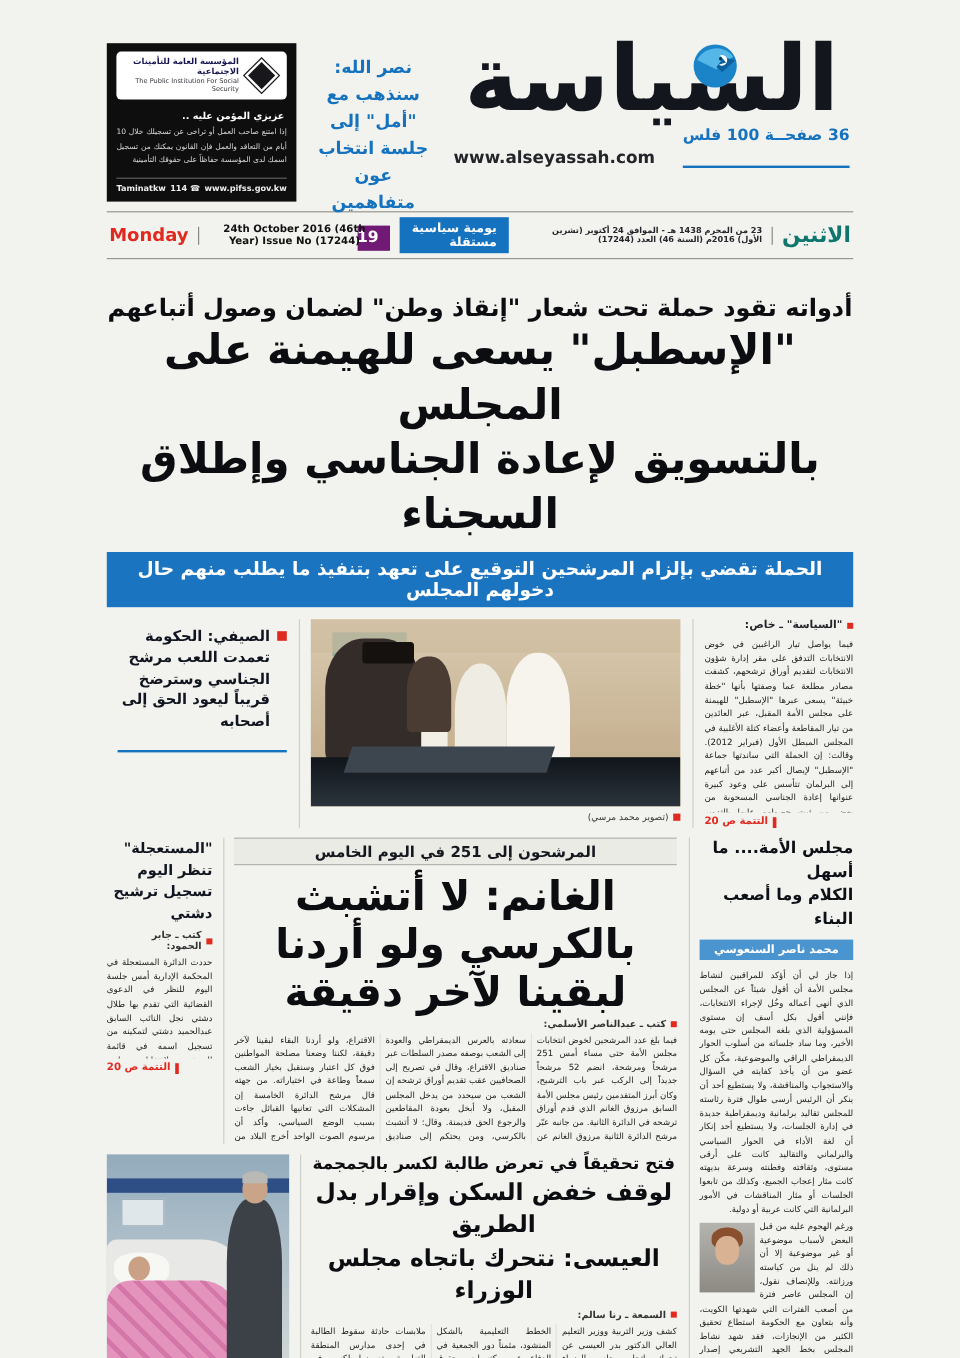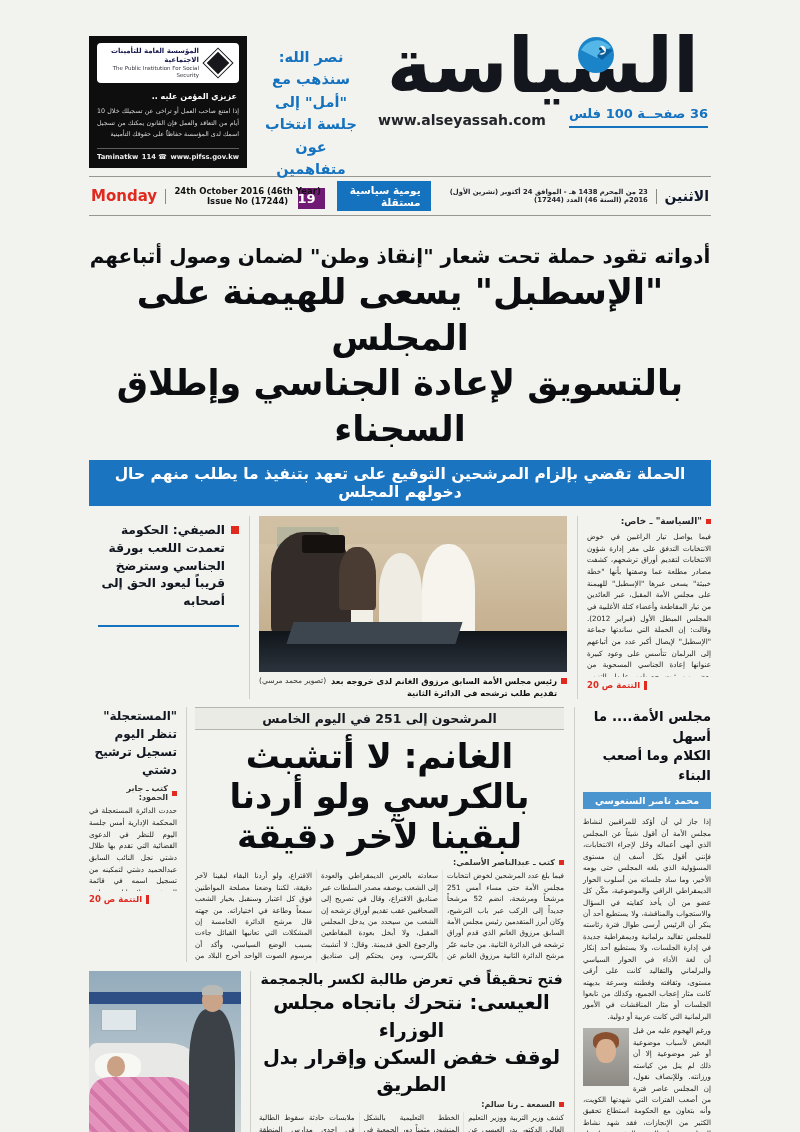--- a/index.html
+++ b/index.html
@@ -5,38 +5,38 @@
   html,body{margin:0;padding:0;background:#e9ebe4;font-family:"DejaVu Sans",sans-serif;}
   .page{position:relative;width:800px;height:1132px;background:#f2f3ee;overflow:hidden;direction:rtl;}
   .content{position:absolute;top:36px;left:89px;width:622px;}
 
   
   .hdr{display:flex;gap:12px;height:132px;}
   .logo-wrap{width:336px;position:relative;}
   .logo-text{font-size:76px;font-weight:bold;color:#14161d;line-height:1.05;text-align:center;margin-top:-10px;}
   .falcon{position:absolute;top:0;right:96px;width:38px;height:38px;}
   .logo-meta{display:flex;justify-content:space-between;align-items:flex-end;margin-top:0;padding:0 3px;}
-  .price{color:#1572bf;font-weight:bold;font-size:13px;border-bottom:2px solid #1572bf;padding-bottom:5px;}
+  .price{color:#1572bf;font-weight:bold;font-size:13px;border-bottom:2px solid #1572bf;padding-bottom:17px;}
   .site{font-weight:bold;font-size:14px;color:#23252a;direction:ltr;unicode-bidi:embed;}
   .promo{width:104px;text-align:center;padding-top:10px;}
   .promo-text{color:#1572bf;font-weight:bold;font-size:14.5px;line-height:1.55;}
   .promo-page{width:27px;height:21px;background:#701a75;color:#fff;font-weight:bold;font-size:13px;line-height:21px;margin:7px auto 0;text-align:left;}
   .ad{width:158px;background:#0e0e0e;color:#ccc;padding:7px 8px;display:flex;flex-direction:column;box-sizing:border-box;}
   .ad-hdr{background:#fff;border-radius:4px;display:flex;align-items:center;gap:7px;padding:4px 6px;}
   .ad-emblem{width:16px;height:16px;background:#18181c;transform:rotate(45deg);border:2px solid #fff;box-shadow:0 0 0 1px #18181c;flex:none;margin:3px 5px 3px 2px;}
   .ad-org-ar{font-size:7px;font-weight:bold;color:#15154d;line-height:1.3;}
   .ad-org-en{font-size:5.5px;color:#34343c;line-height:1.3;}
   .ad-salute{font-size:8px;font-weight:bold;color:#fff;margin:9px 2px 4px;text-align:right;}
   .ad-body{font-size:6.3px;line-height:1.8;color:#d9d9d9;text-align:justify;}
   .ad-foot{margin-top:auto;border-top:1px solid #5e5e5e;padding-top:4px;display:flex;justify-content:space-between;align-items:center;font-size:6.8px;font-weight:bold;color:#eee;}
   .ad-foot .ltr{direction:ltr;unicode-bidi:embed;}
 
   
   .datebar{margin-top:8px;border-top:1px solid #97978f;border-bottom:1px solid #97978f;display:flex;align-items:center;gap:8px;padding:4px 2px;}
-  .day-ar{color:#0f172a;font-weight:bold;font-size:14px;}
+  .day-ar{color:#0f766e;font-weight:bold;font-size:18px;}
   .vline{width:1px;height:15px;background:#8a8a84;}
   .date-ar{font-size:6.8px;font-weight:bold;color:#23252a;}
   .tagline{background:#1572bf;color:#fff;font-weight:bold;font-size:10.5px;padding:3px 10px;}
   .date-en{font-size:8.5px;font-weight:bold;color:#111;direction:ltr;unicode-bidi:embed;text-align:center;}
   .day-en{color:#e02a20;font-weight:bold;font-size:15px;direction:ltr;unicode-bidi:embed;}
   .dspacer{flex:1;}
 
   
   .lead{text-align:center;margin-top:28px;}
   .lead-kicker{font-size:20px;font-weight:bold;color:#0b0d11;}
@@ -187,29 +187,28 @@
           <div class="ph" style="right:63%;top:30%;width:12%;height:44%;background:#f2efe7;border-radius:48% 48% 6% 6%;"></div>
           <div class="ph" style="right:76%;top:36%;width:11%;height:36%;background:#e9e5da;border-radius:48% 48% 6% 6%;"></div>
           <div class="ph" style="left:4%;top:10%;width:26%;height:66%;background:#342c28;border-radius:40% 40% 8% 8%;"></div>
           <div class="ph" style="left:14%;top:12%;width:14%;height:12%;background:#15110f;border-radius:3px;"></div>
           <div class="ph" style="left:26%;top:20%;width:12%;height:40%;background:#4a3b33;border-radius:45% 45% 8% 8%;"></div>
           <div class="ph" style="left:0;bottom:0;width:100%;height:26%;background:linear-gradient(180deg,#10151a,#2b333c);"></div>
           <div class="ph" style="left:10%;bottom:18%;width:55%;height:14%;background:#3d454e;transform:skewX(-18deg);"></div>
         </div>
         <div class="caption-row">
           <span class="sq" style="margin-top:2px;"></span>
-          <span class="caption">رئيس مجلس الأمة السابق مرزوق الغانم لدى خروجه بعد تقديم طلب ترشحه في الدائرة الثانية</span>
           <span class="credit">(تصوير محمد مرسي)</span>
         </div>
       </div>
 
       <div class="bullets-col">
         <div class="bullet">
           <span class="sq sq8"></span>
-          <span class="bullet-text">الصيفي: الحكومة تعمدت اللعب بورقة الجناسي وسترضخ قريباً ليعود الحق إلى أصحابه</span>
+          <span class="bullet-text">الصيفي: الحكومة تعمدت اللعب مرشح الجناسي وسترضخ قريباً ليعود الحق إلى أصحابه</span>
         </div>
         <div class="blue-hr"></div>
       </div>
     </div>
 
     <div class="lower">
 
       <div class="opinion">
         <div class="op-title">
           <div>مجلس الأمة.... ما أسهل</div>
@@ -251,22 +250,22 @@
               <span class="bar"></span>
               <span>التتمة ص 20</span>
             </div>
           </div>
         </div>
 
         <div class="band2">
           <div class="essa">
             <div class="essa-kicker">فتح تحقيقاً في تعرض طالبة لكسر بالجمجمة</div>
             <div class="essa-h">
+              <div>لوقف خفض السكن وإقرار بدل الطريق</div>
               <div>العيسى: نتحرك باتجاه مجلس الوزراء</div>
-              <div>لوقف خفض السكن وإقرار بدل الطريق</div>
             </div>
             <div class="byline">
               <span class="sq sq5"></span>
               <span>السمعة ـ رنا سالم:</span>
             </div>
             <div class="cols3">كشف وزير التربية ووزير التعليم العالي الدكتور بدر العيسى عن تحرك باتجاه مجلس الوزراء لوقف قرار خفض بدل السكن للمعلمين وإقرار بدل الطريق، مؤكداً أن الوزارة تعمل على استقرار المعلمين وضمان تنفيذ الخطط التعليمية بالشكل المنشود، مثمناً دور الجمعية في الدفاع عن مكتسبات وحقوق المعلمين ومساندتها الفعالة في تعزيز استقرار العملية التعليمية. من جهة أخرى، طلب وزير التربية فتح تحقيق عاجل لمعرفة ملابسات حادثة سقوط الطالبة في إحدى مدارس المنطقة التعليمية وتعرضها لكسر في الجمجمة، موجهاً بتقديم كل أوجه الرعاية الصحية للطالبة المصابة ومتابعة حالتها أولاً بأول حتى تمام شفائها. وزار العيسى الطالبة في المستشفى للاطمئنان على حالتها الصحية، مشدداً على ضرورة توافر اشتراطات الأمن والسلامة في جميع المدارس والمرافق التعليمية حفاظاً على سلامة الطلبة والطالبات.</div>
           </div>
           <div class="hphoto-col">
             <div class="hospital-photo">
               <div class="ph" style="left:0;top:12%;width:100%;height:7%;background:#2d4f86;"></div>

